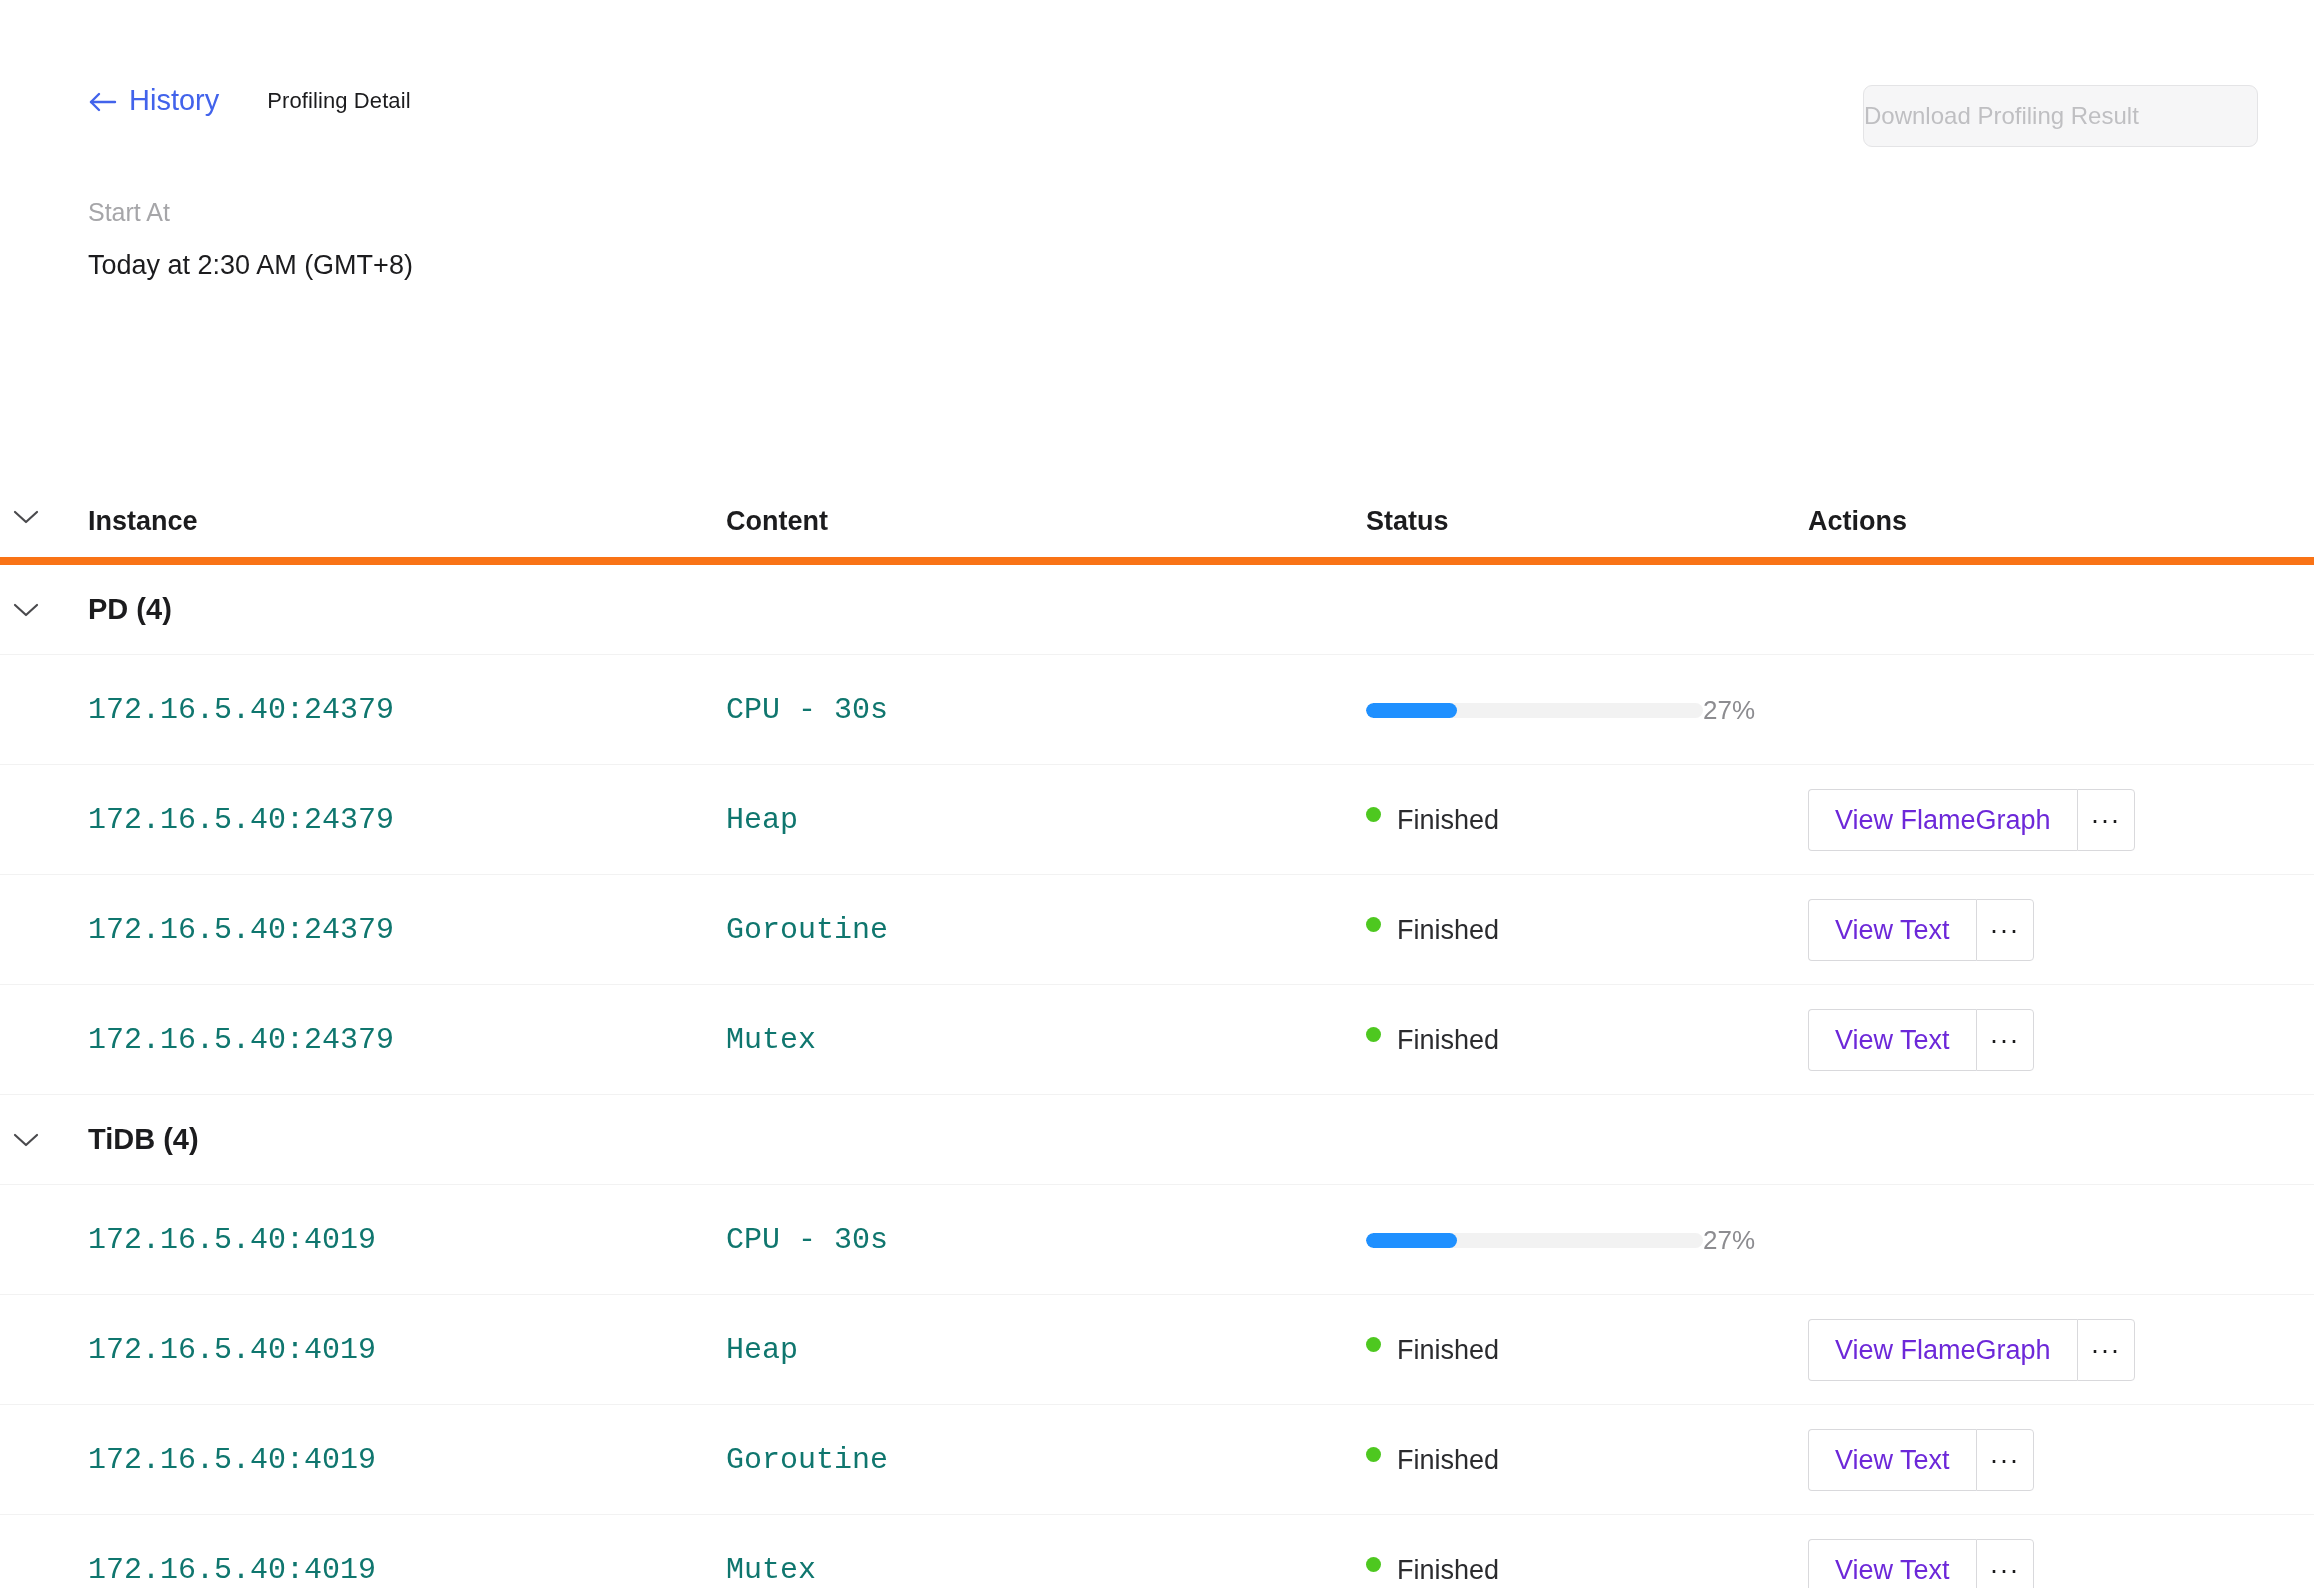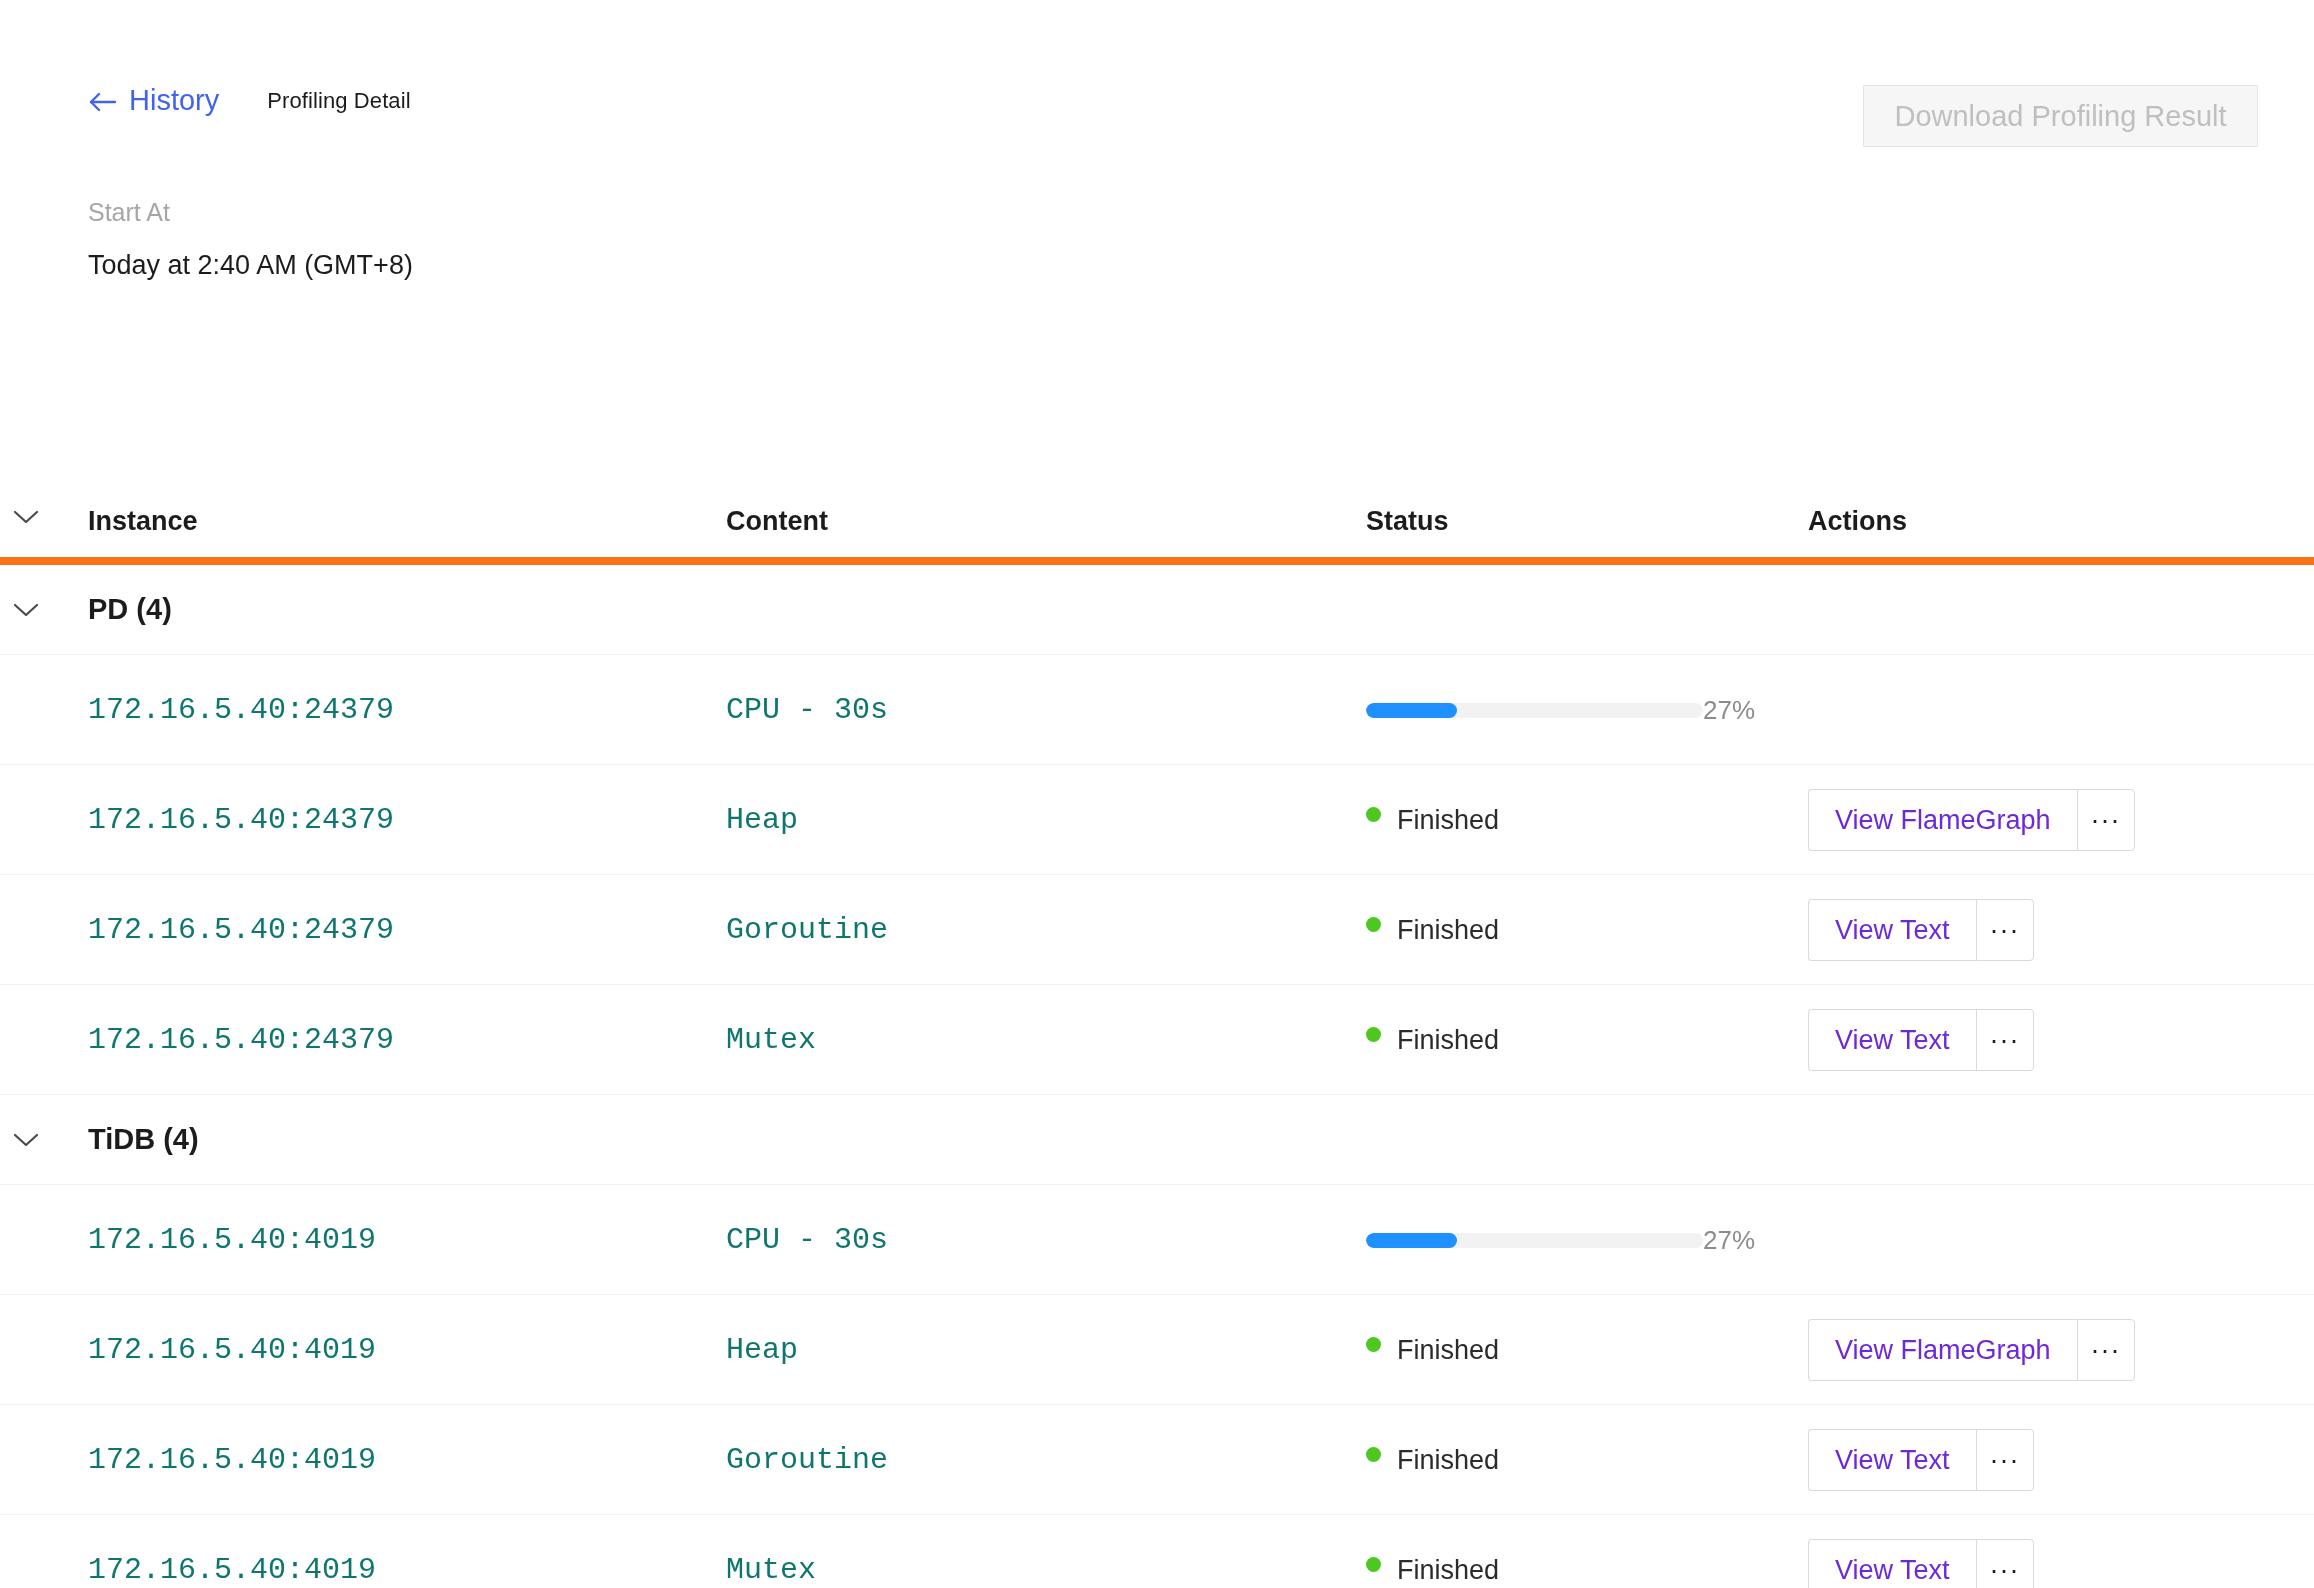--- a/index.html
+++ b/index.html
@@ -67,27 +67,26 @@
     white-space: nowrap;
   }
 
   .download-btn {
     position: absolute;
     left: 1863px;
     top: 85px;
     width: 395px;
     height: 62px;
     border: 1px solid #e4e4e6;
-    border-radius: 1px;
+    border-radius: 9px;
     background: #f6f6f7;
     color: #bfbfc2;
     font-family: "Liberation Sans", sans-serif;
-    font-size: 29px;
+    font-size: 24px;
     line-height: 60px;
-    text-align: center;
     cursor: default;
     white-space: nowrap;
     user-select: none;
   }
 
   .meta {
     position: absolute;
     left: 88px;
     top: 200px;
   }
@@ -286,21 +285,21 @@
         </span>
         <span>History</span>
       </a>
       <div class="page-title">Profiling Detail</div>
     </div>
 
     <div class="download-btn">Download Profiling Result</div>
 
     <div class="meta">
       <div class="meta-label">Start At</div>
-      <div class="meta-value">Today at 2:40 AM (GMT+8)</div>
+      <div class="meta-value">Today at 2:30 AM (GMT+8)</div>
     </div>
   </div>
 
   <div class="table">
 
     <div class="thead">
       <div class="th col-chevron">
         <span class="chev">
           <svg width="28" height="18" viewBox="0 0 28 18" fill="none">
             <path d="M3 4L14 14L25 4" stroke="#4a4a4d" stroke-width="2.2" stroke-linecap="round" stroke-linejoin="round"></path>

